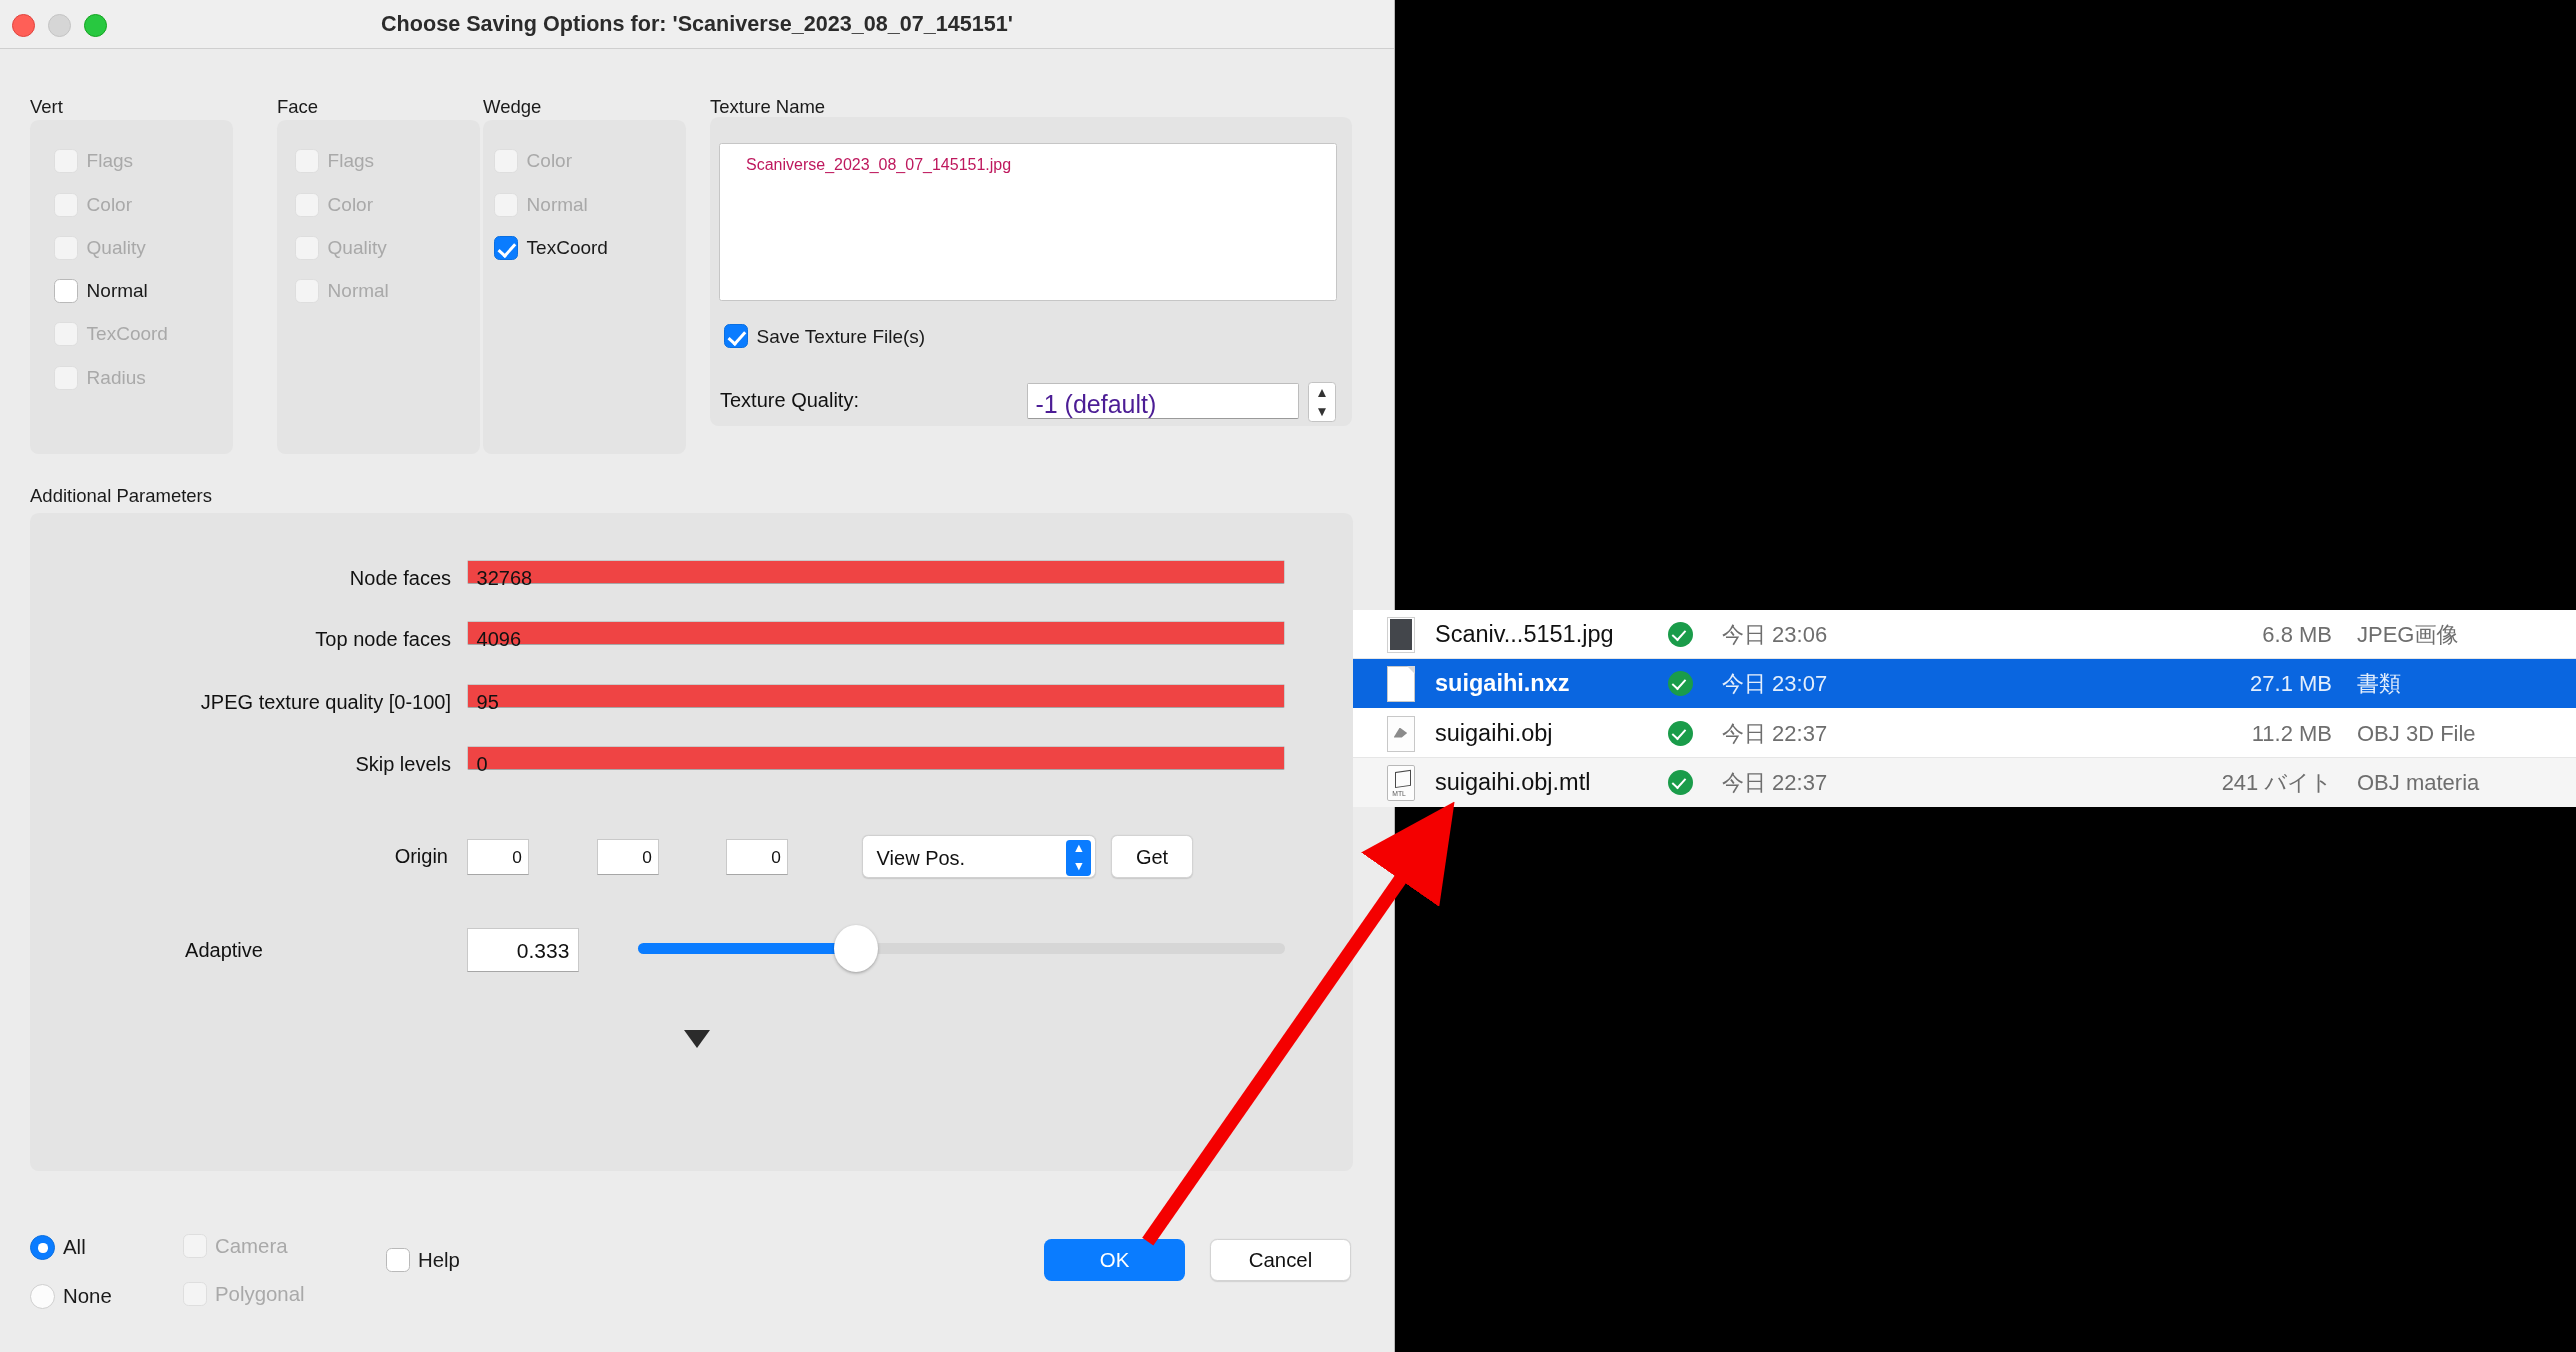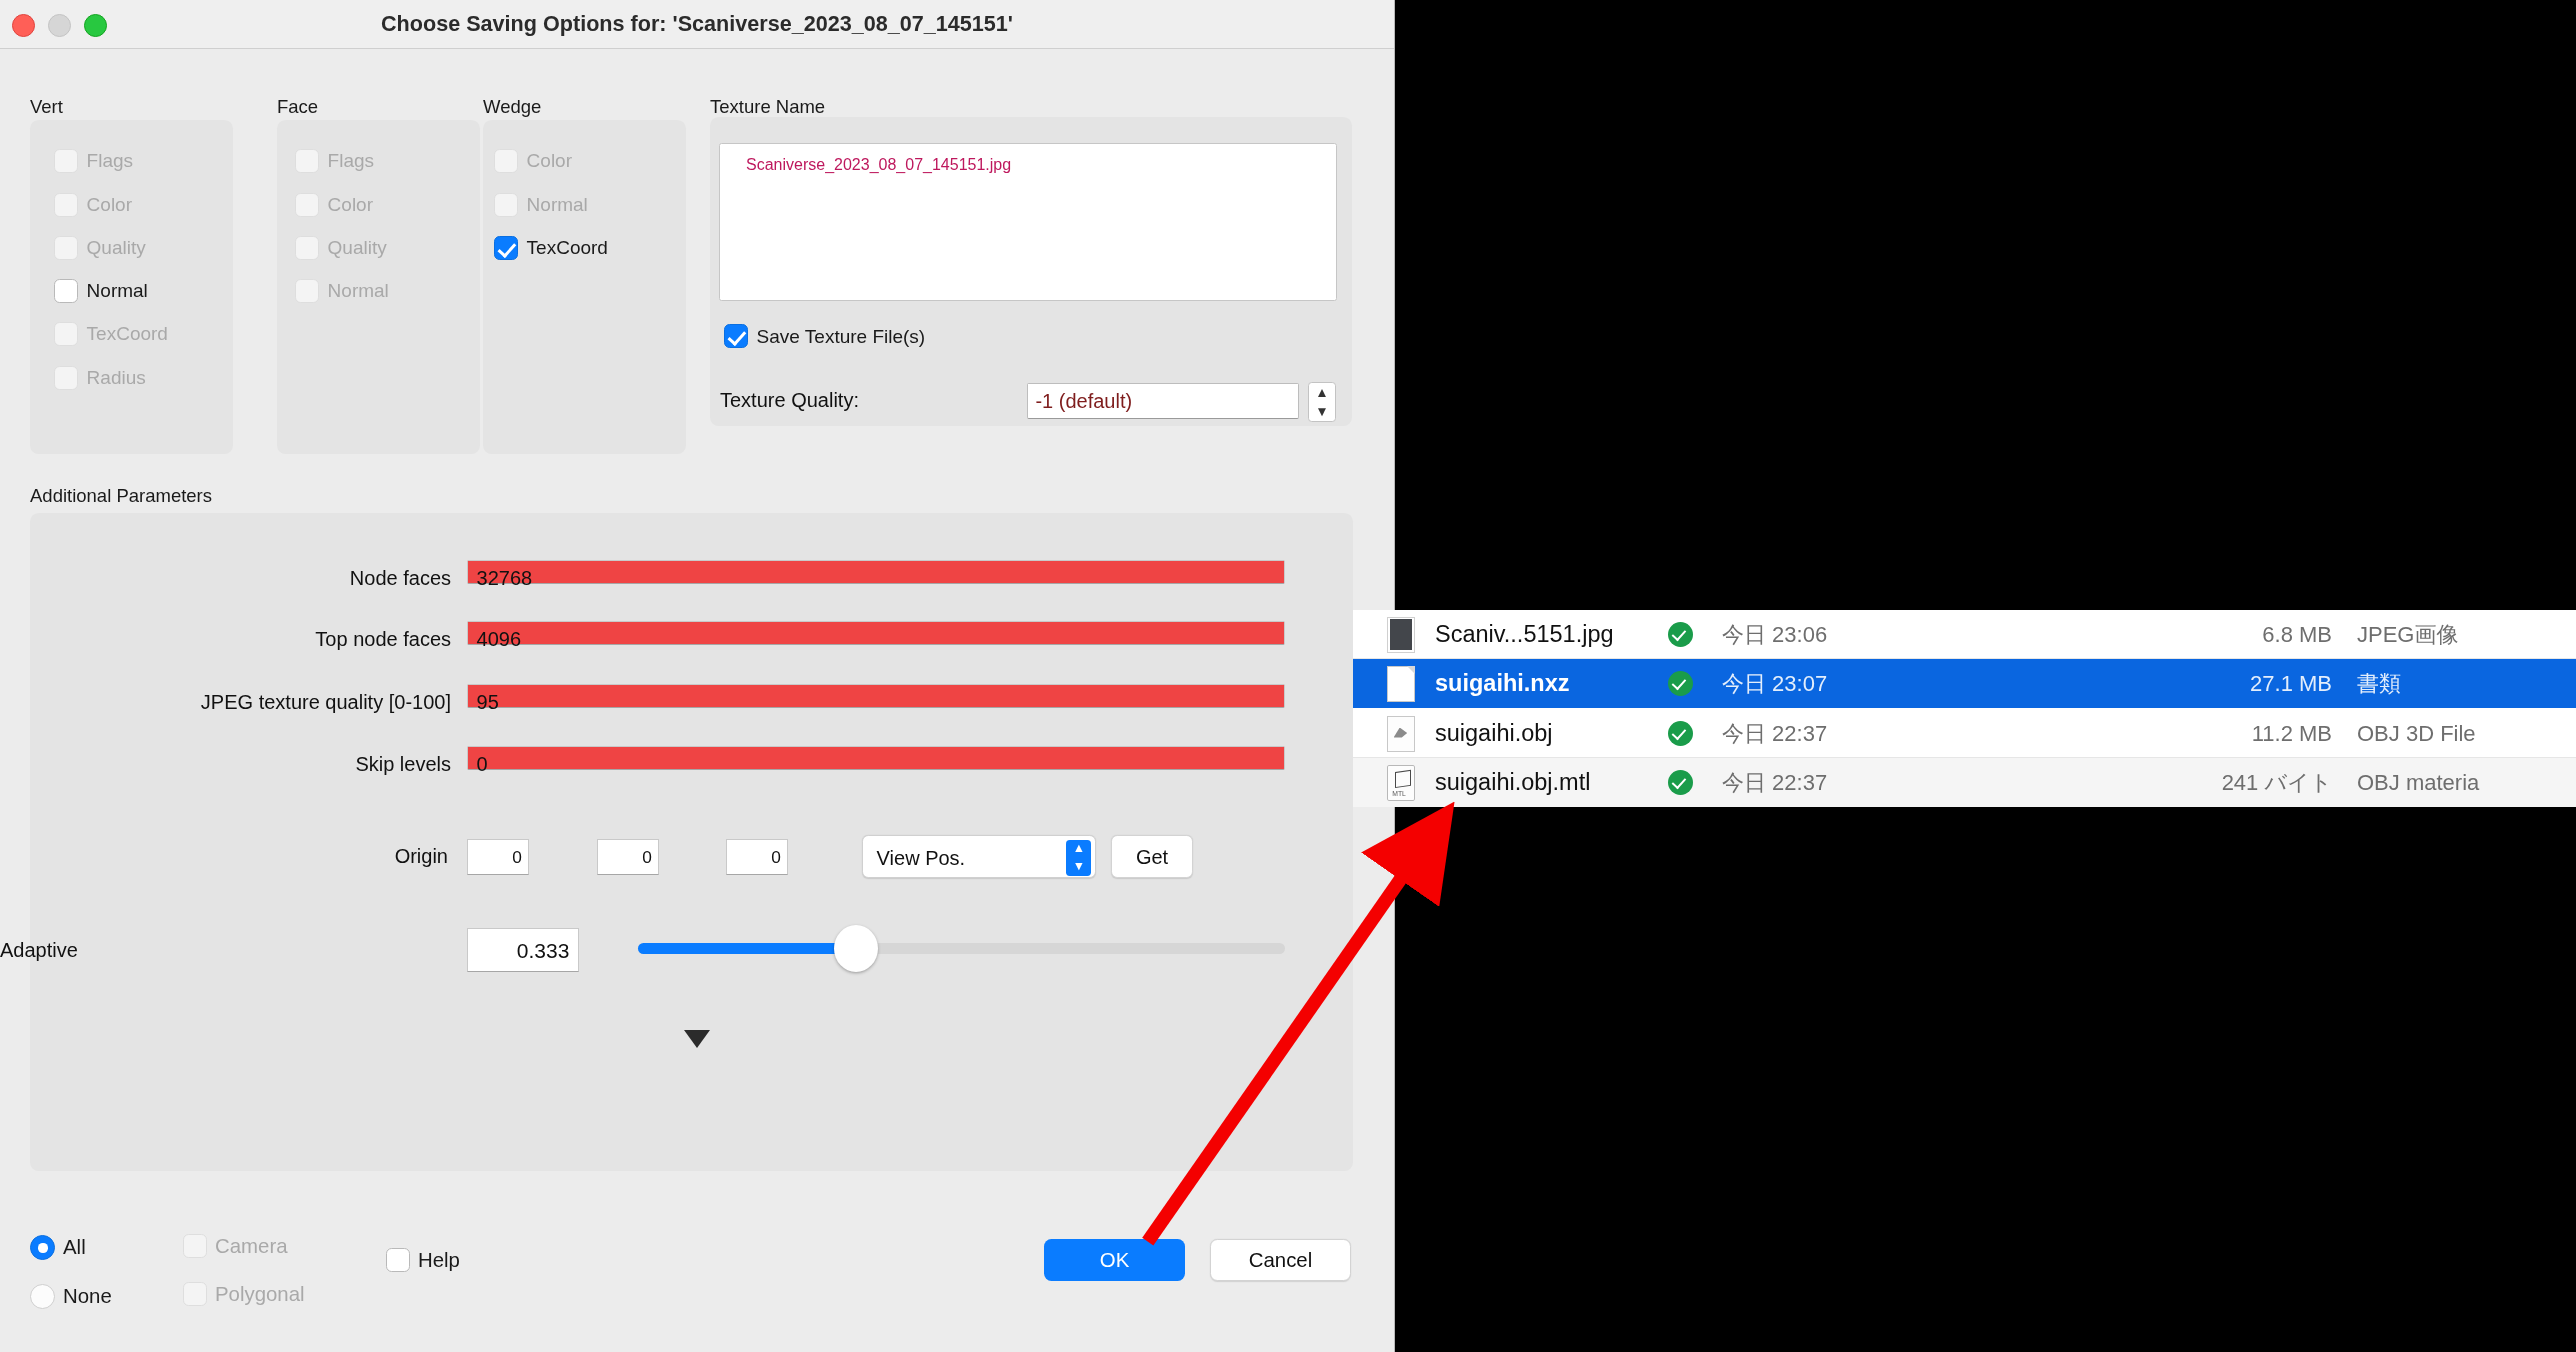--- a/index.html
+++ b/index.html
@@ -39,21 +39,21 @@
   #texbox{position:absolute;left:710px;top:117px;width:642px;height:309px;
           background:#e4e4e4;border-radius:8.6px;}
   #texarea{position:absolute;left:719px;top:143px;width:618px;height:158px;
            background:#fff;border:0.6px solid #c6c6c6;border-radius:2.5px;box-sizing:border-box;}
   #texname{position:absolute;left:26px;top:12.4px;font-size:16px;color:#be185d;}
   #savetexrow{position:absolute;left:724px;top:324px;display:flex;align-items:flex-end;}
   #tqlabel{position:absolute;left:720px;top:389px;font-size:20px;color:#111;}
   #tqfield{position:absolute;left:1027px;top:383px;width:272px;height:36px;
            background:#fff;border:0.6px solid #bdbdbd;border-bottom-color:#9a9a9a;
            box-sizing:border-box;border-radius:1.9px;}
-  #tqfield span{position:absolute;left:7.4px;top:6.2px;font-size:20px;color:#7f1d1d;}
+  #tqfield span{position:absolute;left:7.4px;top:6.2px;font-size:25px;color:#4c1d95;}
   #tqstep{position:absolute;left:1308px;top:382px;width:26px;height:38px;
           background:#fff;border:0.6px solid #c3c3c3;border-radius:3.7px;
           display:flex;flex-direction:column;align-items:center;justify-content:space-around;}
   .stepglyph{font-size:13.6px;line-height:13.6px;color:#333;}
 
   
   #ap-label{position:absolute;left:30px;top:485px;font-size:18.5px;color:#1a1a1a;}
   #ap-box{position:absolute;left:30px;top:513px;width:1323px;height:658px;
           background:#e4e4e4;border-radius:8.6px;}
 
@@ -76,21 +76,21 @@
            box-shadow:0 0.6px 1.2px rgba(0,0,0,.12);box-sizing:border-box;}
   #viewpos .vlabel{position:absolute;left:13.6px;top:10.5px;font-size:20px;color:#111;}
   #vpstep{position:absolute;right:3.7px;top:3.7px;width:25px;height:36px;background:#0a7cff;
           border-radius:3.7px;display:flex;flex-direction:column;align-items:center;
           justify-content:space-around;color:#fff;}
   #getbtn{position:absolute;left:1111px;top:835px;width:82px;height:43px;background:#fff;
           border:0.6px solid #d3d3d3;border-radius:6.2px;box-shadow:0 0.6px 1.2px rgba(0,0,0,.12);
           box-sizing:border-box;text-align:center;line-height:42px;font-size:20px;color:#111;}
 
   
-  #adaptlabel{position:absolute;left:0;top:939px;width:448px;text-align:left;
+  #adaptlabel{position:absolute;left:0;top:939px;width:448px;text-align:center;
               font-size:20px;color:#111;}
   #adaptfield{position:absolute;left:467px;top:928px;width:112px;height:44px;background:#fff;
               border:0.6px solid #c9c9c9;border-bottom:1.2px solid #a6a6a6;box-sizing:border-box;}
   #adaptfield span{position:absolute;right:8.6px;top:10px;font-size:21px;color:#111;}
   #slidertrack{position:absolute;left:638px;top:943px;width:647px;height:11px;
                background:#d6d6d6;border-radius:5.6px;}
   #sliderfill{position:absolute;left:0;top:0;width:220px;height:11px;
               background:#0a7cff;border-radius:5.6px;}
   #sliderknob{position:absolute;left:834px;top:925px;width:44px;height:47px;
               background:#fff;border-radius:50%;box-shadow:0 1.2px 3.1px rgba(0,0,0,.3);}

